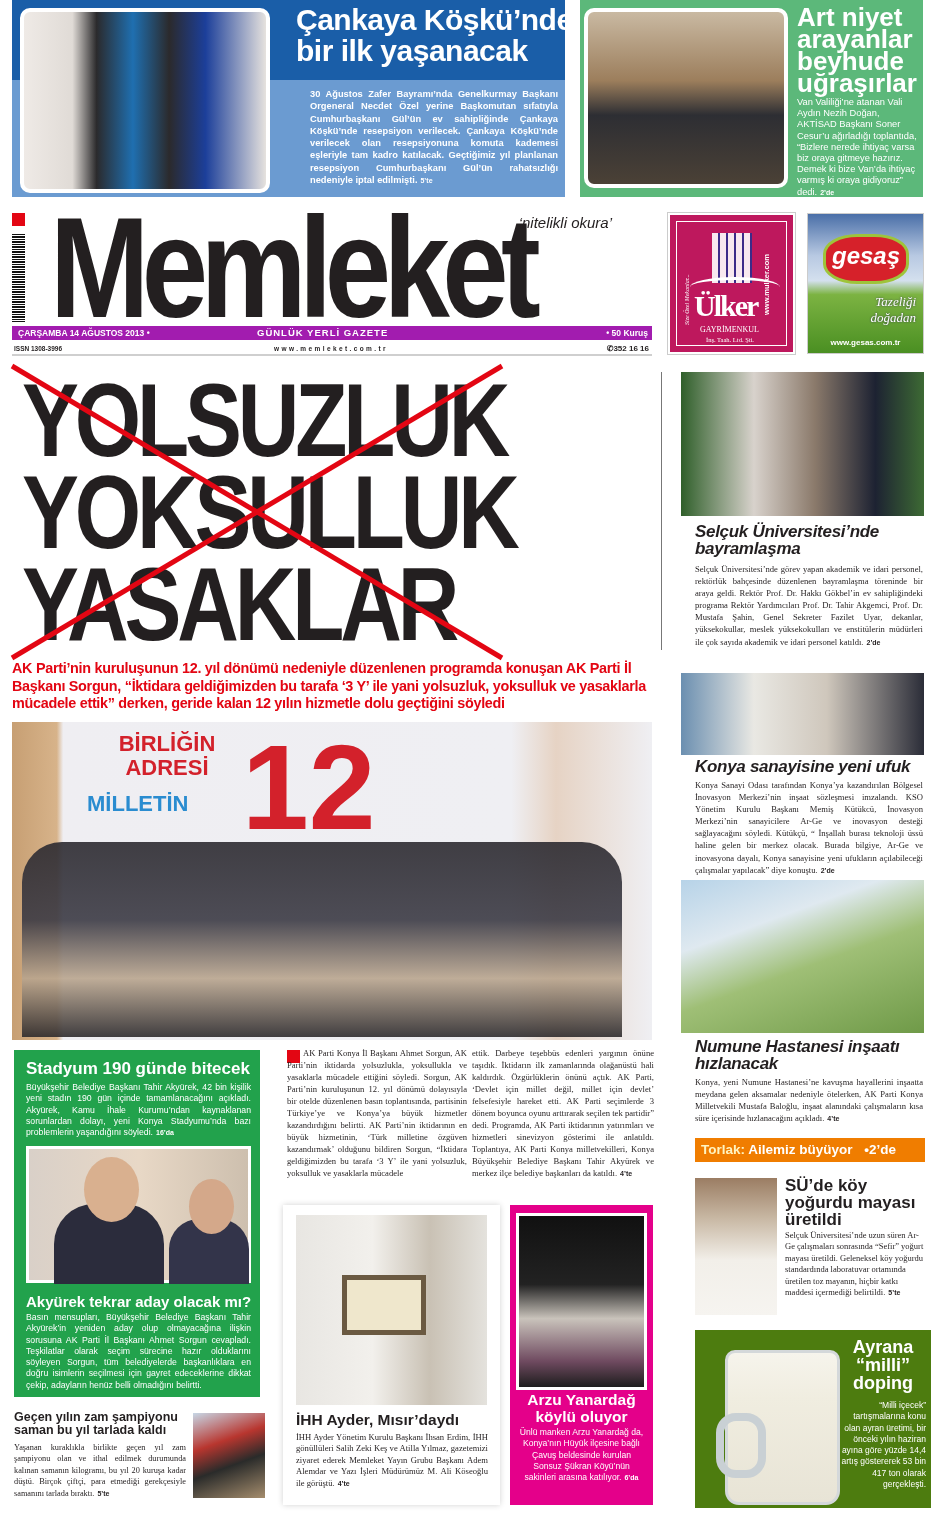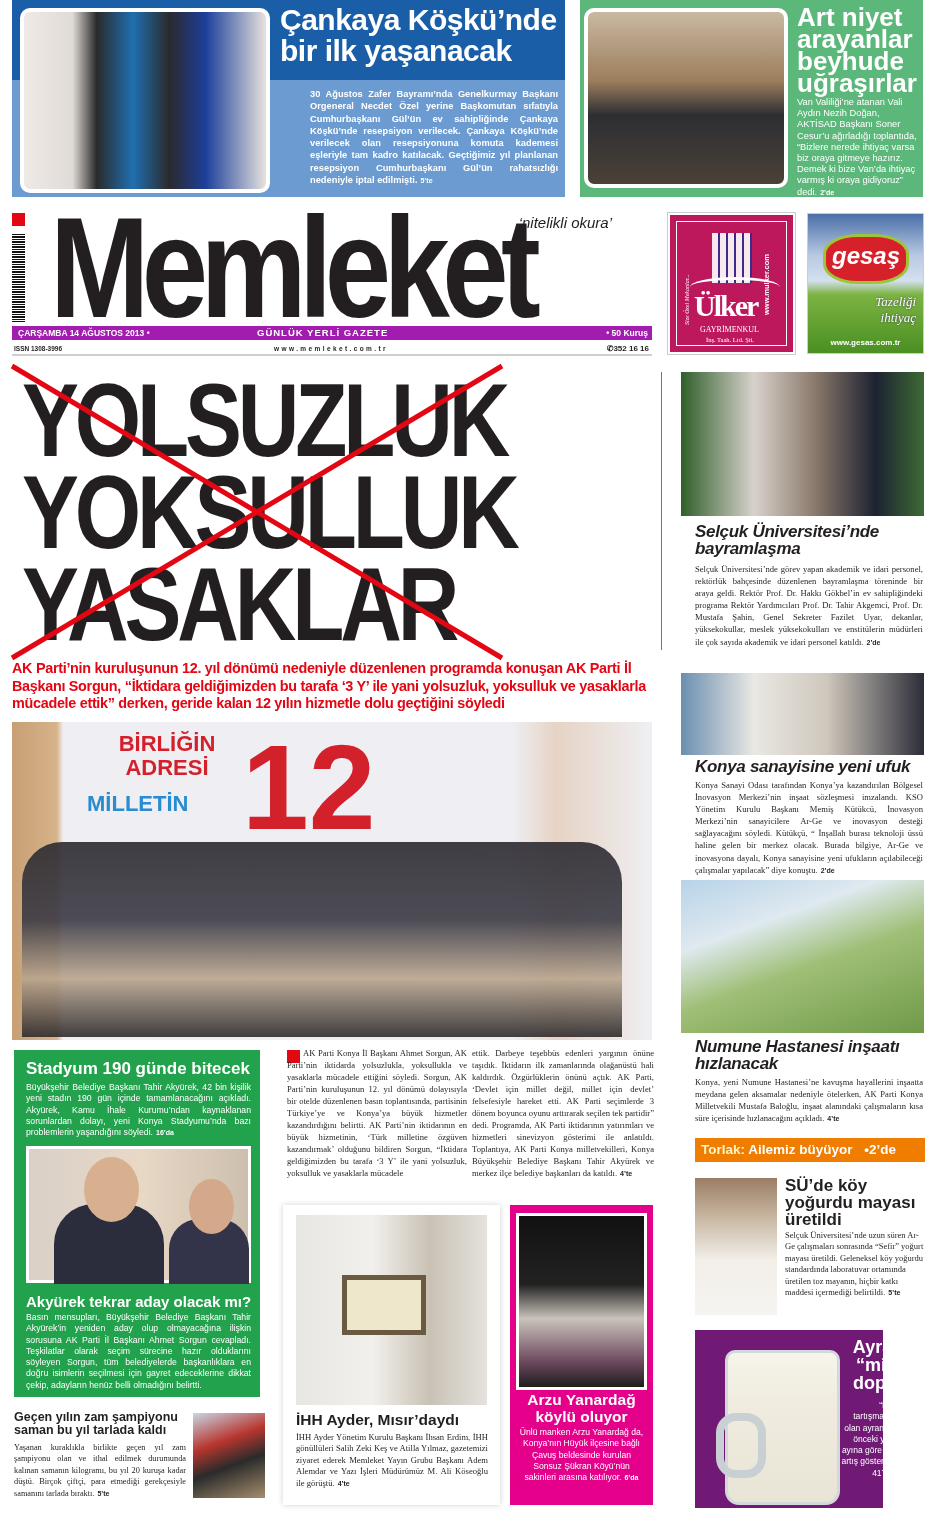--- a/index.html
+++ b/index.html
@@ -8,21 +8,21 @@
   .abs { position: absolute; }
   .photo { position: absolute; overflow: hidden; }
   .cond { font-family: "Liberation Sans", "DejaVu Sans", sans-serif; }
   .ref { font-weight: bold; font-size: 7px; margin-left: 3px; }
 
   
   #top-blue { left: 12px; top: 0; width: 553px; height: 197px; background: #6b9bd1; }
   #top-blue .band { position:absolute; left:0; top:0; width:100%; height:80px; background:#1a5ea8; }
   #top-blue .pic { left: 8px; top: 8px; width: 250px; height: 185px; border-radius: 10px; border: 4px solid #fff;
      background: linear-gradient(90deg, #efeae6 0%, #e0dbd6 20%, #2b2a2c 30%, #1f6fb0 45%, #2b2a2c 60%, #1c3f9a 75%, #e6e2de 100%); }
-  #top-blue h2 { position:absolute; left: 268px; top: 4px; width: 280px; color:#fff; font-size: 30px; line-height: 31px; font-weight: bold; letter-spacing: -0.5px; }
+  #top-blue h2 { position:absolute; left: 284px; top: 4px; width: 280px; color:#fff; font-size: 30px; line-height: 31px; font-weight: bold; letter-spacing: -0.5px; }
   #top-blue p { position:absolute; left: 298px; top: 88px; width: 248px; color:#fff; font-size: 9.3px; line-height: 12.3px; font-weight: bold; text-align: justify; }
 
   
   #top-green { left: 580px; top: 0; width: 343px; height: 197px; background: #5cb87a; }
   #top-green .pic { left: 4px; top: 8px; width: 204px; height: 180px; border-radius: 10px; border: 4px solid #fff;
      background: linear-gradient(180deg, #c9b9a2 0%, #9c7e5c 40%, #2d2e33 60%, #4b4136 100%); }
   #top-green h2 { position:absolute; left: 217px; top: 6px; width: 130px; color:#fff; font-size: 26px; line-height: 22px; font-weight: bold; }
   #top-green p { position:absolute; left: 217px; top: 97px; width: 124px; color:#fff; font-size: 9.3px; line-height: 11.2px; }
 
   
@@ -83,21 +83,21 @@
   .rc-title { position: absolute; left: 695px; width: 235px; font-size: 17px; line-height: 17px; font-weight: bold; color:#231f20; letter-spacing: -0.3px; font-style: italic; }
   .rc-body { position: absolute; left: 695px; width: 228px; font-size: 8.6px; line-height: 12.1px; color:#231f20; text-align: justify; font-family: "Liberation Serif", serif; }
 
   #torlak { left: 695px; top: 1138px; width: 230px; height: 24px; background:#f07d00; color:#fff; font-size: 13.5px; font-weight: bold; line-height: 24px; padding-left: 6px; }
   #torlak .k { color: #fff4c0; }
 
   #su-photo { left: 695px; top: 1178px; width: 82px; height: 137px; background: linear-gradient(180deg, #9b7d63 0%, #c9b9a5 30%, #f2efe9 60%, #f6f4f0 100%); }
   #su-title { left: 785px; top: 1177px; width: 150px; font-size: 17px; line-height: 17px; font-weight: bold; }
   #su-body { left: 785px; top: 1230px; width: 140px; font-size: 8.5px; line-height: 11.4px; font-family: "Liberation Serif", serif; }
 
-  #ayran { left: 695px; top: 1330px; width: 188px; height: 178px; background: #701a75; }
+  #ayran { left: 695px; top: 1330px; width: 236px; height: 178px; background: #4d7c0f; }
   #ayran .glass { position:absolute; left: 30px; top: 20px; width: 115px; height: 155px; background: linear-gradient(180deg, #f6f4ec 0%, #f0ede0 30%, #e8e4d6 100%); border-radius: 10px 10px 14px 14px; border: 3px solid #d4d8da; }
   #ayran .handle { position:absolute; left: -12px; top: 60px; width: 50px; height: 65px; border: 8px solid #c9d0d4; border-radius: 20px; }
   #ayran h3 { position:absolute; left: 143px; top: 8px; width: 90px; color:#fff; font-size: 18px; line-height: 18px; font-weight: bold; text-align:center; }
   #ayran p { position:absolute; left: 143px; top: 70px; width: 88px; color:#fff; font-size: 8.5px; line-height: 11.3px; text-align: right; }
 
   
   #green-left { left: 14px; top: 1050px; width: 246px; height: 347px; background:#22a24c; color:#fff; }
   #green-left h3 { position:absolute; left: 12px; top: 10px; font-size: 17px; line-height: 18px; font-weight: bold; }
   #green-left .p1 { position:absolute; left: 12px; top: 32px; width: 225px; font-size: 8.7px; line-height: 11.3px; text-align: justify; }
   #green-left .pic { position:absolute; left: 12px; top: 96px; width: 225px; height: 137px; border: 3px solid #fff; background: linear-gradient(90deg, #d9d0c8 0%, #e8d8c6 50%, #cdbfae 100%); }
@@ -172,21 +172,21 @@
   <div class="sub2">İnş. Taah. Ltd. Şti.</div>
   <div class="url">www.mulker.com</div>
   <div class="tag">Size Özel Mekanlar...</div>
 </div>
 
 <div id="ad-gesas" class="abs">
   <div class="logo-b"></div>
   <div class="logo-t">gesaş</div>
   <div class="slog">
     <span>Tazeliği</span>
-    <span>ihtiyaç</span>
+    <span>doğadan</span>
   </div>
   <div class="url">www.gesas.com.tr</div>
 </div>
 
 <div id="headline" class="abs">
   <div class="line" style="top:8px">YOLSUZLUK</div>
   <div class="line" style="top:100px">YOKSULLUK</div>
   <div class="line" style="top:192px">YASAKLAR</div>
   <svg width="650" height="300">
     <line x1="2" y1="4" x2="492" y2="296" stroke="#e30613" stroke-width="5"></line>

